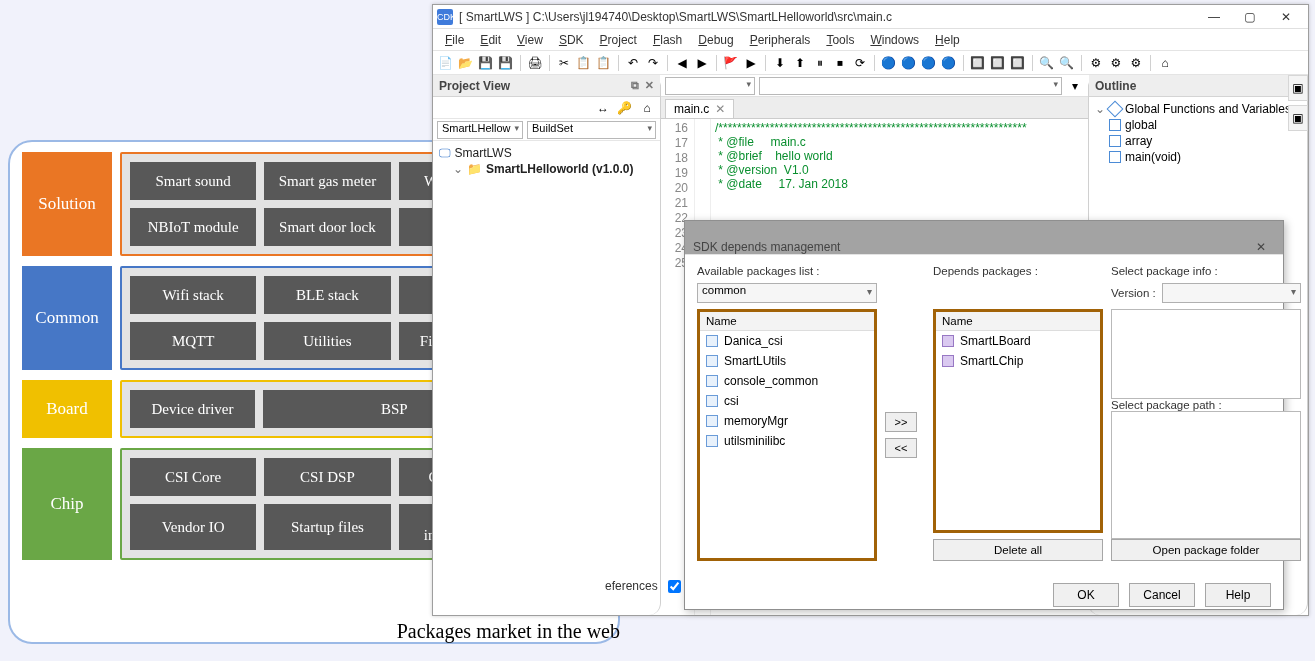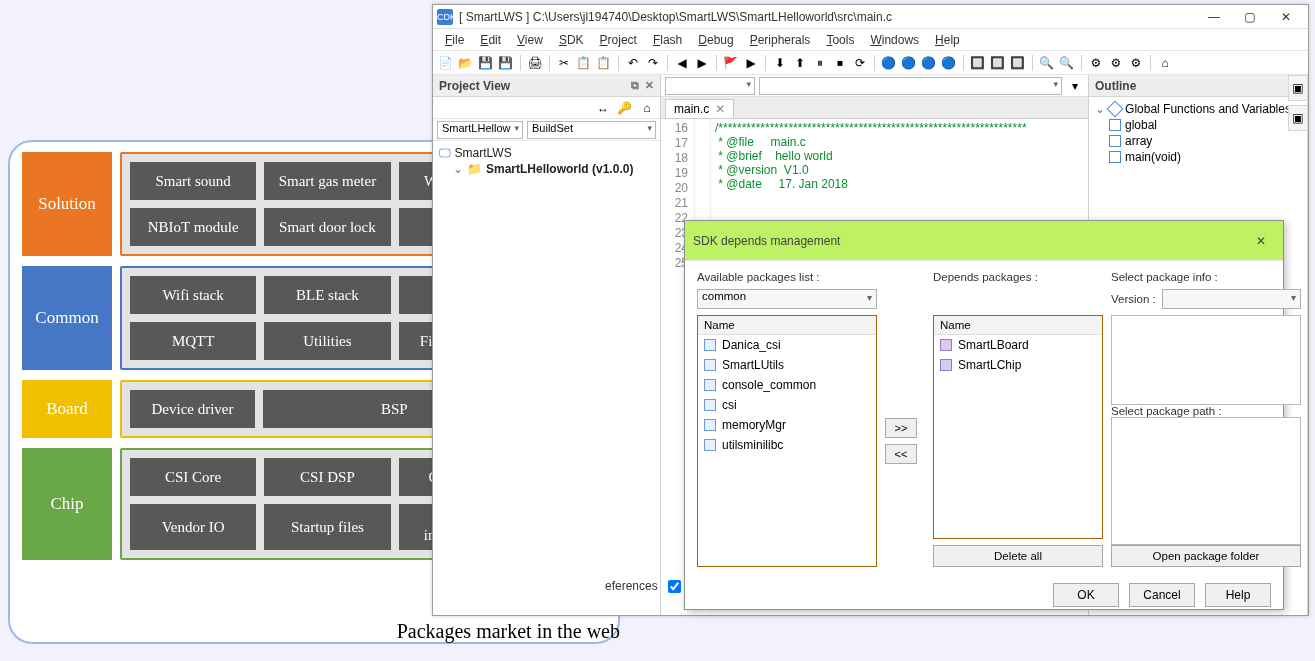--- a/index.html
+++ b/index.html
@@ -45,21 +45,21 @@
   .win-btn { width:36px; height:22px; display:flex; align-items:center; justify-content:center; font-size:12px; color:#333;}
   .menubar { height:22px; display:flex; align-items:center; padding:0 4px; border-bottom:1px solid #e4e4e4;}
   .menubar span { padding:2px 8px; color:#333;}
   .menubar span u { text-decoration:underline;}
   .toolbar { height:24px; display:flex; align-items:center; padding:0 4px; border-bottom:1px solid #e4e4e4; gap:2px;}
   .tb-btn { width:18px; height:18px; display:flex; align-items:center; justify-content:center; border-radius:2px; font-size:12px;}
   .tb-sep { width:1px; height:16px; background:#d0d0d0; margin:0 3px;}
   .ide-body { display:grid; grid-template-columns: 228px 1fr 220px; height:calc(100% - 24px - 22px - 24px); }
 
   
-  .panel { border-right:1px solid #d0d0d0; display:flex; flex-direction:column; min-width:0;}
+  .panel { border-right:1px solid #d0d0d0; display:flex; flex-direction:column; min-width:0;border-radius:12px;}
   .panel-header { height:22px; background:#eee; border-bottom:1px solid #d4d4d4; display:flex; align-items:center; padding:0 6px; font-weight:600; color:#444;}
   .panel-header .spacer { flex:1;}
   .panel-sub { height:22px; border-bottom:1px solid #e6e6e6; display:flex; align-items:center; padding:0 4px; gap:4px;}
   .mini-select { height:18px; border:1px solid #b8b8b8; background:#fff; padding:0 14px 0 4px; font-size:11px; position:relative;}
   .mini-select::after { content:"▾"; position:absolute; right:3px; top:1px; font-size:9px; color:#666;}
   .panel-tree { flex:1; padding:4px 6px; font-size:11.5px; color:#222; }
   .tree-item { display:flex; align-items:center; gap:4px; padding:1px 0;}
   .tree-indent { padding-left:14px;}
 
   
@@ -93,27 +93,27 @@
 
   
   .right-strip { position:absolute; right:0; top:70px; width:20px; display:flex; flex-direction:column; gap:4px;}
   .right-strip div { height:26px; background:#f4f4f4; border:1px solid #d6d6d6; display:flex; align-items:center; justify-content:center;}
 
   
   .dialog {
     position:absolute; left:684px; top:220px; width:600px; height:390px;
     background:#fff; border:1px solid #8f8f8f; box-shadow:2px 2px 8px rgba(0,0,0,.25);
   }
-  .dialog-title { height:40px; background:#bef264; border-bottom:1px solid #e3e3e3; display:flex; align-items:center; padding:0 8px; color:#444;}
+  .dialog-title { height:34px; background:#a3a3a3; border-bottom:1px solid #e3e3e3; display:flex; align-items:flex-end; padding:0 8px; color:#444;}
   .dialog-title .x { margin-left:auto; width:28px; text-align:center;}
   .dialog-body { display:grid; grid-template-columns: 180px 40px 170px 190px; grid-template-rows:auto auto 1fr auto; gap:6px 8px; padding:10px 12px; height:calc(100% - 26px - 40px);}
   .dlabel { font-size:11.5px; color:#333;}
   .dselect { height:20px; border:1px solid #b0b0b0; background:#f6f6f6; width:100%; padding:0 16px 0 4px; position:relative; font-size:11.5px;}
   .dselect::after { content:"▾"; position:absolute; right:4px; top:2px; color:#666; font-size:10px;}
-  .dlist { border:1px solid #a16207; background:#fff; overflow:auto;}
+  .dlist { border:3px solid #a16207; background:#fff; overflow:auto;}
   .dlist-header { background:#f3f3f3; border-bottom:1px solid #ddd; padding:3px 6px; font-size:11.5px;}
   .dlist-item { padding:3px 6px; display:flex; align-items:center; gap:6px; font-size:11.5px;}
   .pkg-icon { width:12px; height:12px; border:1px solid #6a9bd8; background:#e8f1fb; }
   .mid-btns { display:flex; flex-direction:column; gap:6px; justify-content:center;}
   .mid-btns button { width:32px; height:20px; border:1px solid #a9a9a9; background:#efefef; font-size:11px;}
   .text-box { border:1px solid #b9b9b9; background:#fff;}
   .dialog-buttons {
     position:absolute; right:12px; bottom:2px; display:flex; gap:10px;
   }
   .dlg-btn { width:66px; height:24px; border:1px solid #a6a6a6; background:#f0f0f0; font-size:12px;}

